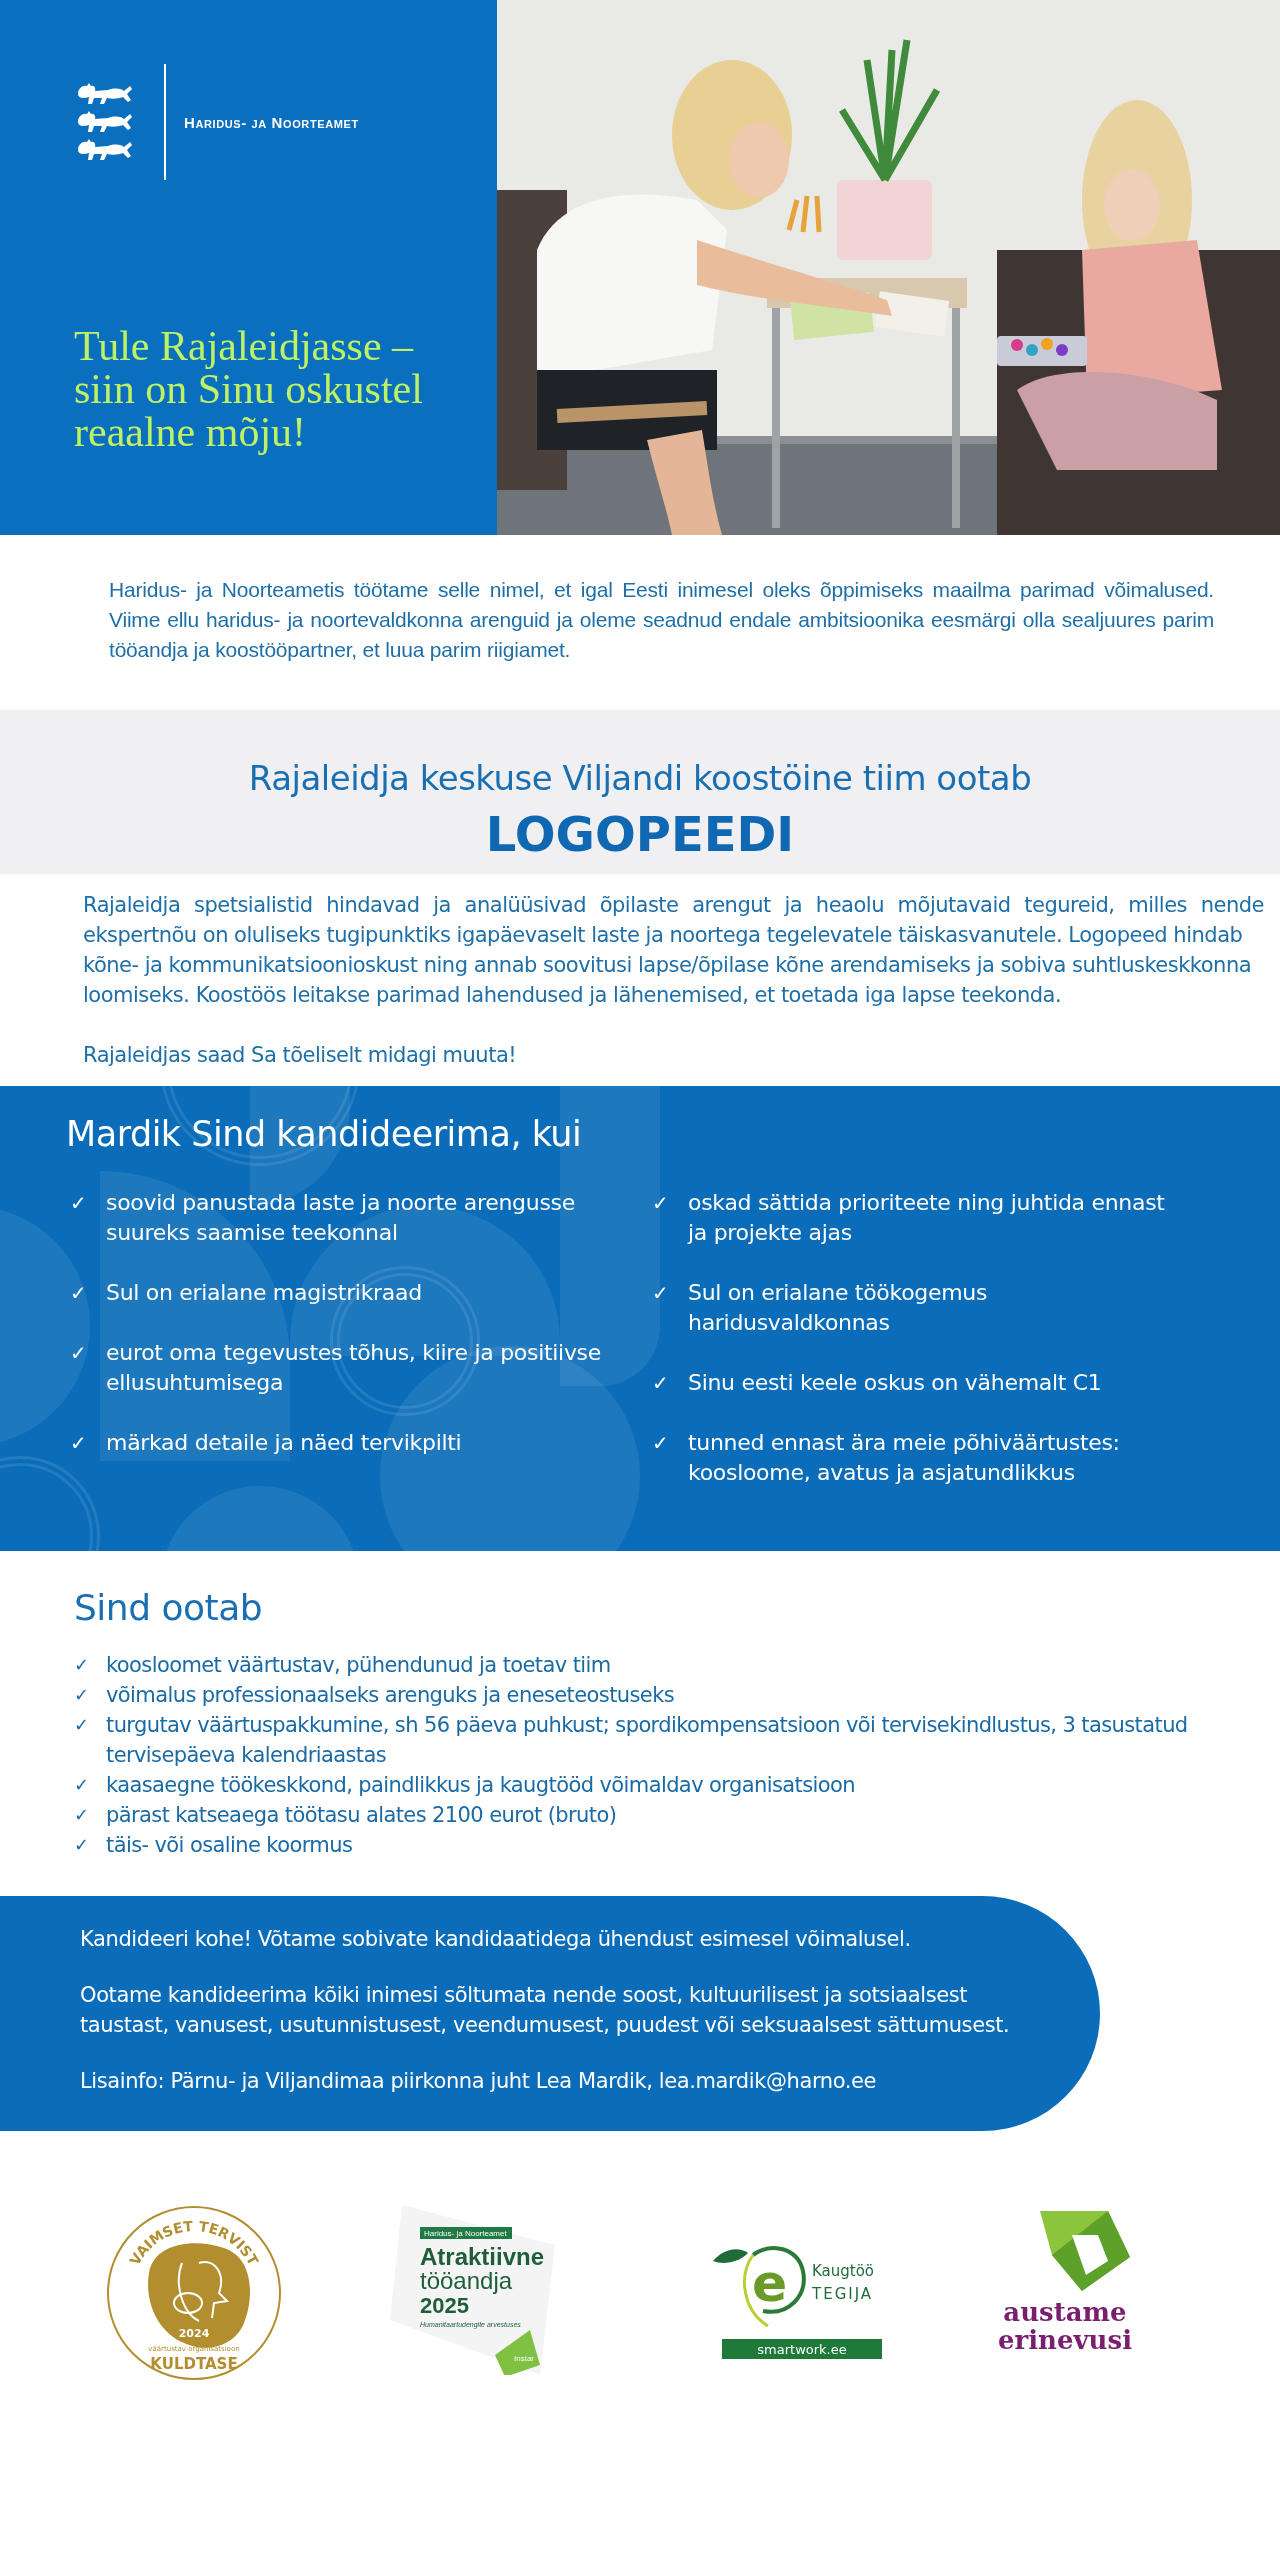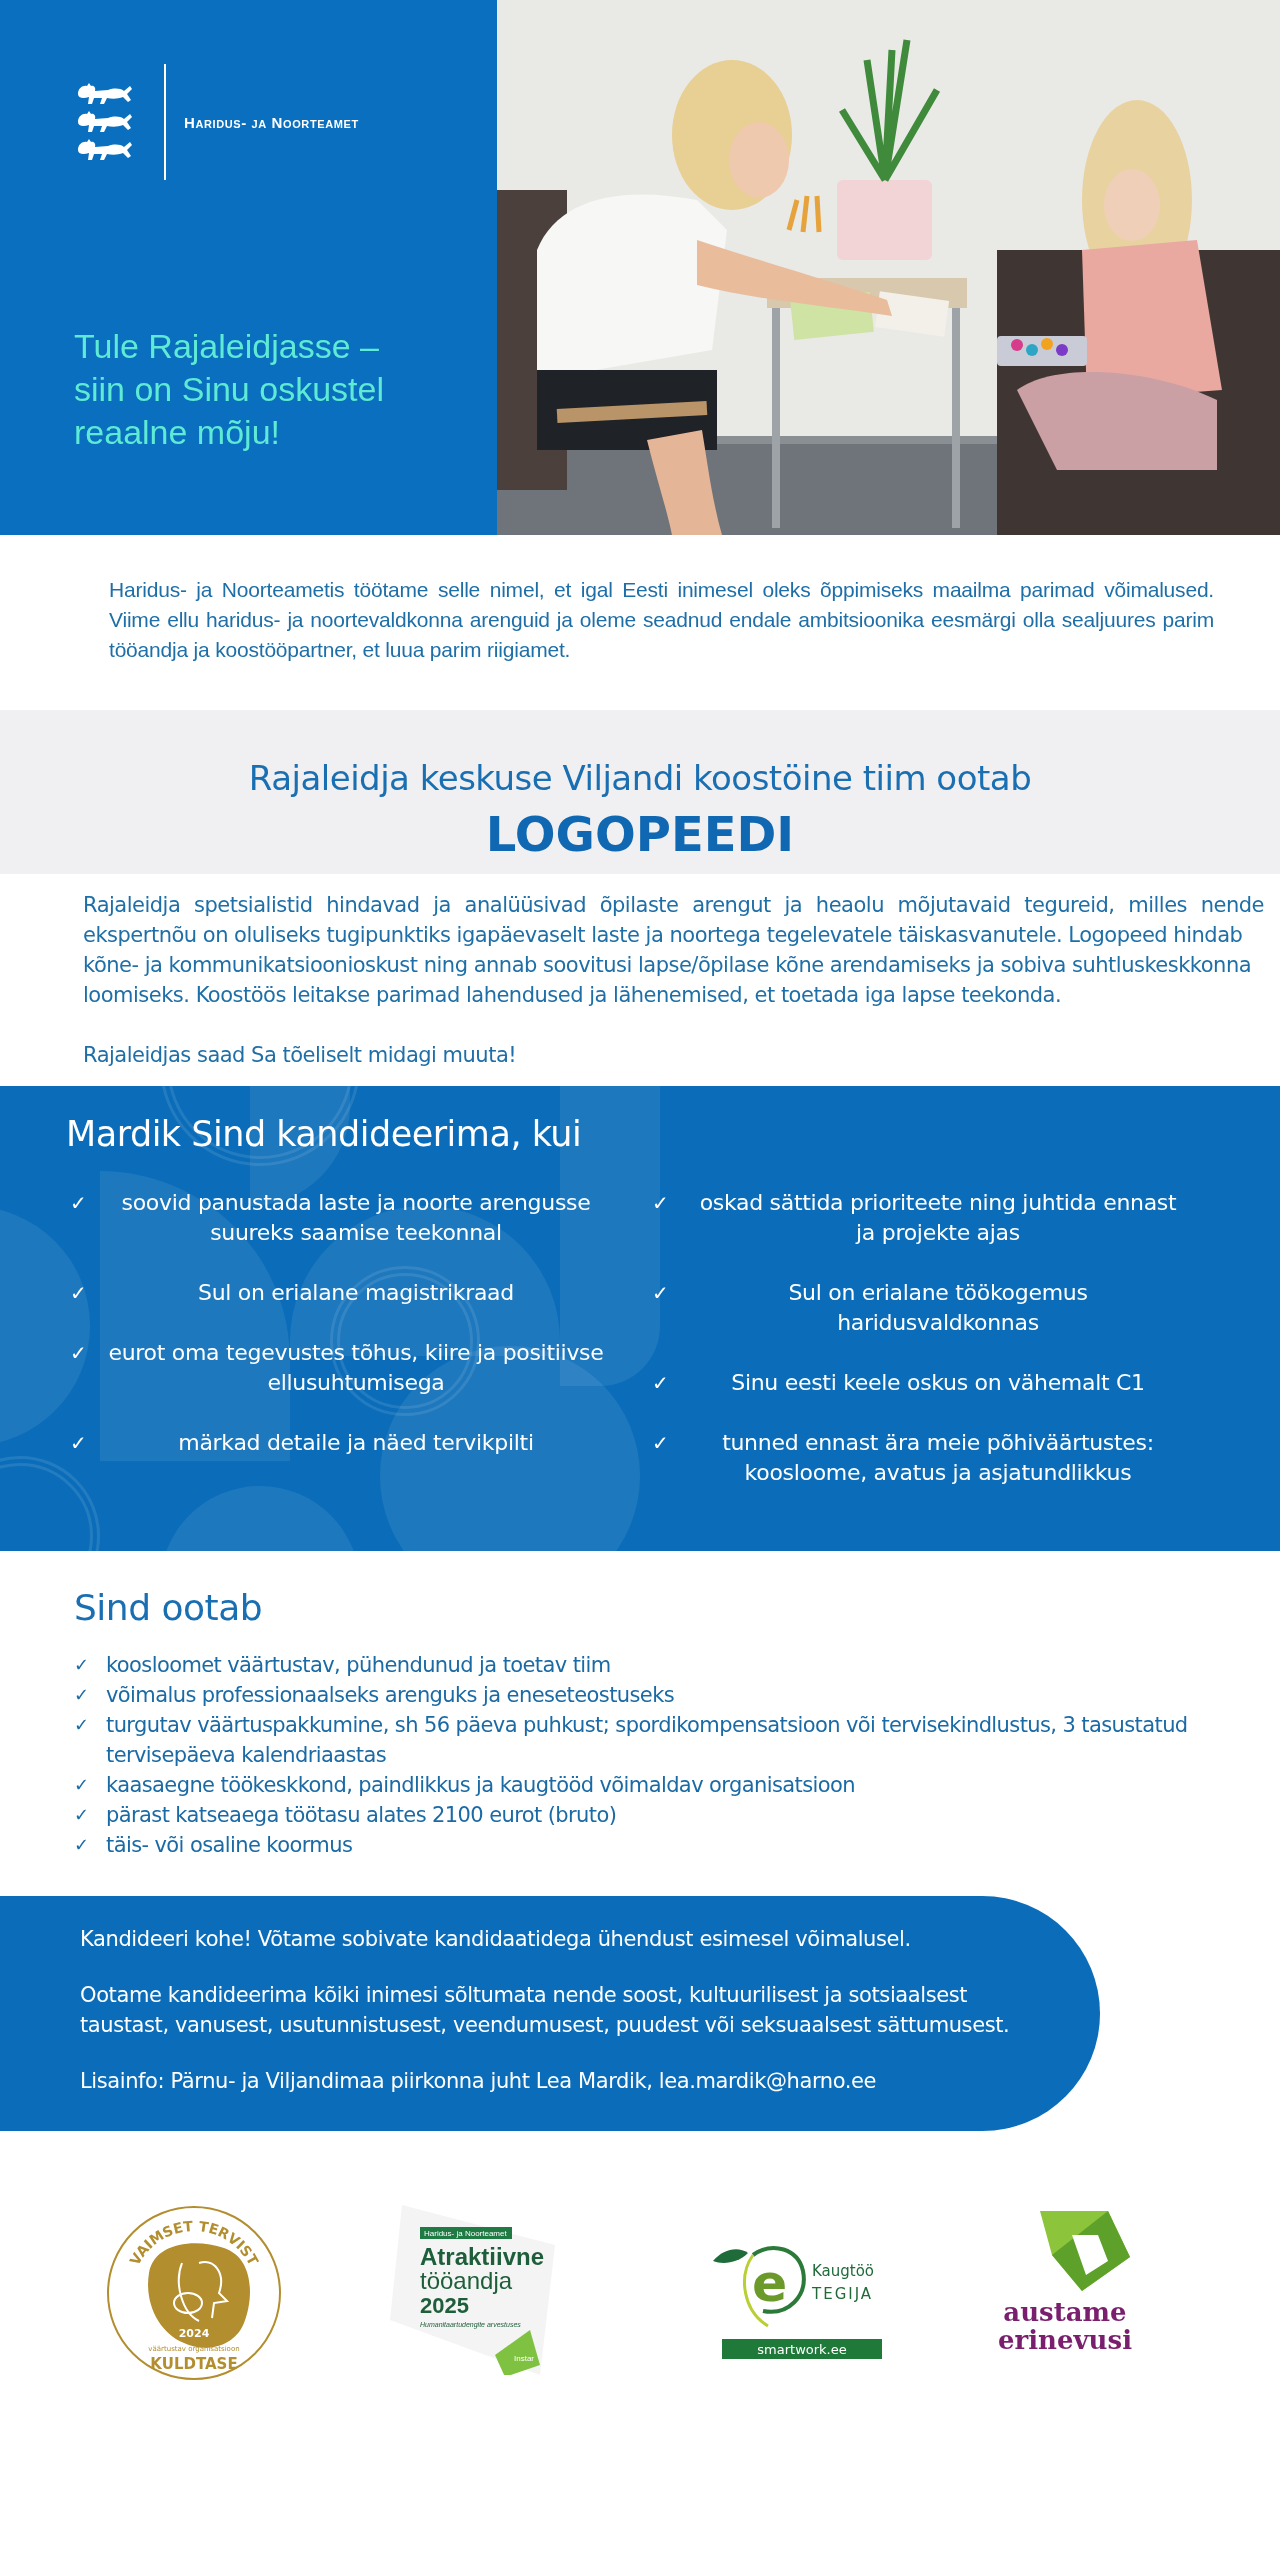--- a/index.html
+++ b/index.html
@@ -7,21 +7,21 @@
   body { font-family: "DejaVu Sans", "Liberation Sans", sans-serif; color: #1a6aa6; overflow-x: hidden; }
 
   
   .hero { position: relative; width: 1280px; height: 535px; display: flex; }
   .hero-left { width: 497px; height: 535px; background: #0a6fbe; position: relative; }
   .logo { position: absolute; left: 74px; top: 64px; display: flex; align-items: center; }
   .coat { width: 60px; height: 80px; display: flex; flex-direction: column; justify-content: space-between; }
   .lion { width: 60px; height: 24px; }
   .logo-divider { width: 2px; height: 116px; background: #ffffff; margin-left: 30px; margin-right: 18px; }
   .logo-text { color: #ffffff; font-family: "Liberation Sans", sans-serif; font-size: 15px; font-weight: bold; letter-spacing: 0.6px; font-variant: small-caps; }
-  .hero-title { position: absolute; left: 74px; top: 325px; width: 400px; color: #5eead4; font-family: Liberation Sans, sans-serif; font-size: 34px; line-height: 43px; font-weight: normal; }
+  .hero-title { position: absolute; left: 74px; top: 325px; width: 400px; color: #bef264; font-family: Liberation Serif, serif; font-size: 42px; line-height: 43px; font-weight: normal; }
   .hero-photo { flex: 1; height: 535px; position: relative; overflow: hidden; background: #e6e6e3; }
 
   
   .intro { padding: 40px 66px 0 66px; height: 175px; }
   .intro p { font-family: "Liberation Sans", sans-serif; font-size: 21px; line-height: 30px; text-align: justify; color: #1e6fa8; letter-spacing: -0.2px; margin-left: 43px; }
 
   
   .band { background: #f0f0f2; height: 164px; text-align: center; padding-top: 48px; }
   .band .sub { font-size: 34px; color: #1a6fb2; font-weight: normal; letter-spacing: -0.5px; }
   .band .main { font-size: 48px; color: #1068b3; font-weight: bold; margin-top: 8px; letter-spacing: 0px; }
@@ -35,21 +35,21 @@
   .req { position: relative; background: #0b6db9; height: 465px; overflow: hidden; }
   .req .shape { position: absolute; background: rgba(255,255,255,0.08); }
   .req .ring { position: absolute; border-radius: 50%; border: 10px double rgba(255,255,255,0.10); }
   .req h2 { position: relative; color: #ffffff; font-size: 35px; font-weight: normal; padding: 28px 0 0 66px; letter-spacing: -0.5px; }
   .req-cols { position: relative; display: flex; margin-top: 34px; }
   .req-col { width: 640px; }
   .req-col.left { padding-left: 70px; }
   .req-col.right { padding-left: 12px; }
   .req-item { display: flex; color: #ffffff; font-size: 22px; line-height: 30px; margin-bottom: 30px; letter-spacing: -0.3px; }
   .req-item .chk { width: 36px; flex: 0 0 36px; font-size: 20px; }
-  .req-item .txt { width: 500px; text-align: center; }
+  .req-item .txt { width: 500px; }
 
   
   .benefits { padding: 36px 0 0 74px; height: 345px; }
   .benefits h2 { font-size: 36px; font-weight: normal; color: #1a6fb2; letter-spacing: -0.5px; }
   .benefits ul { list-style: none; margin-top: 22px; }
   .benefits li { display: flex; font-size: 21px; line-height: 30px; color: #1a6aa6; letter-spacing: -0.6px; }
   .benefits li .chk { width: 32px; flex: 0 0 32px; font-size: 18px; }
   .benefits li .txt { width: 1120px; }
 
   

